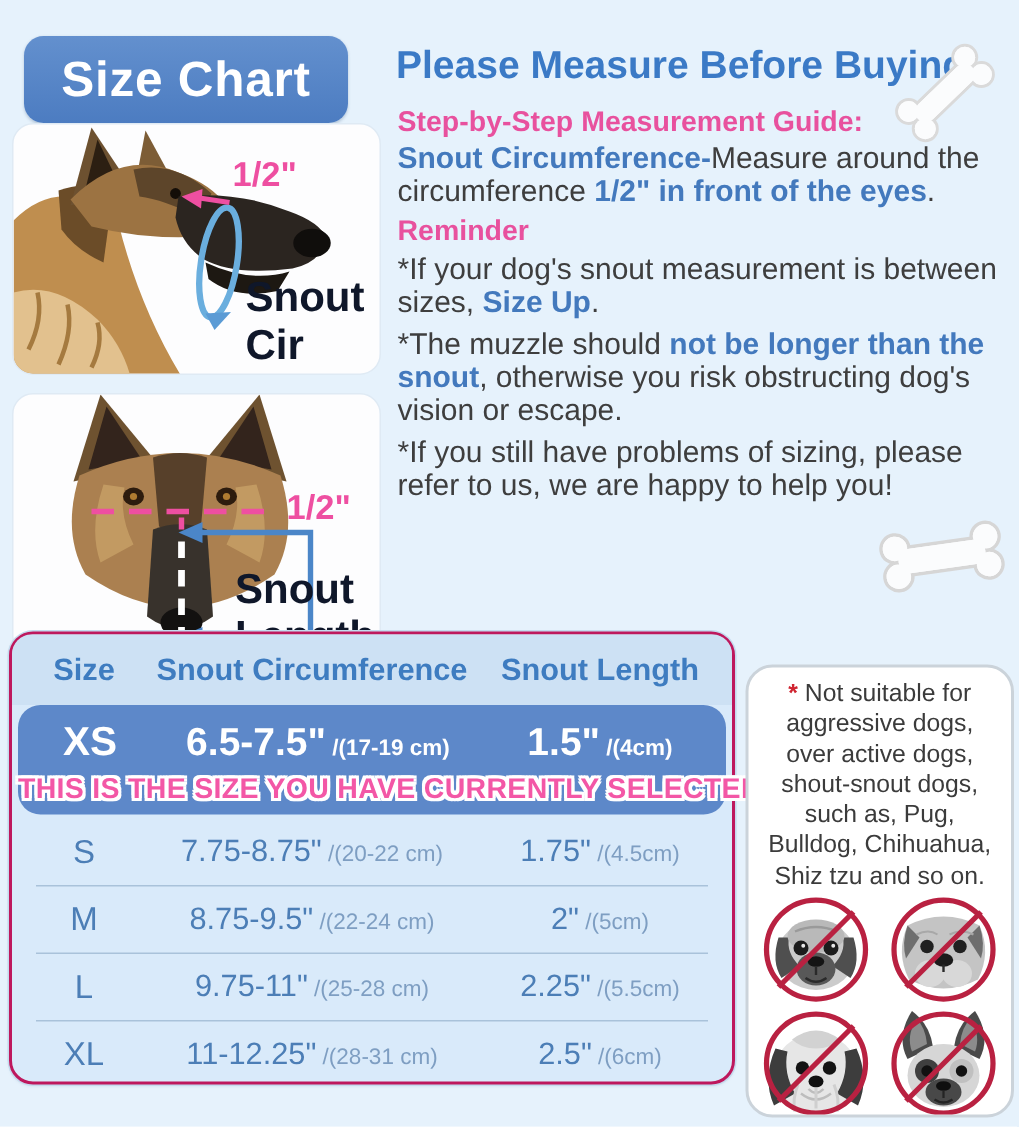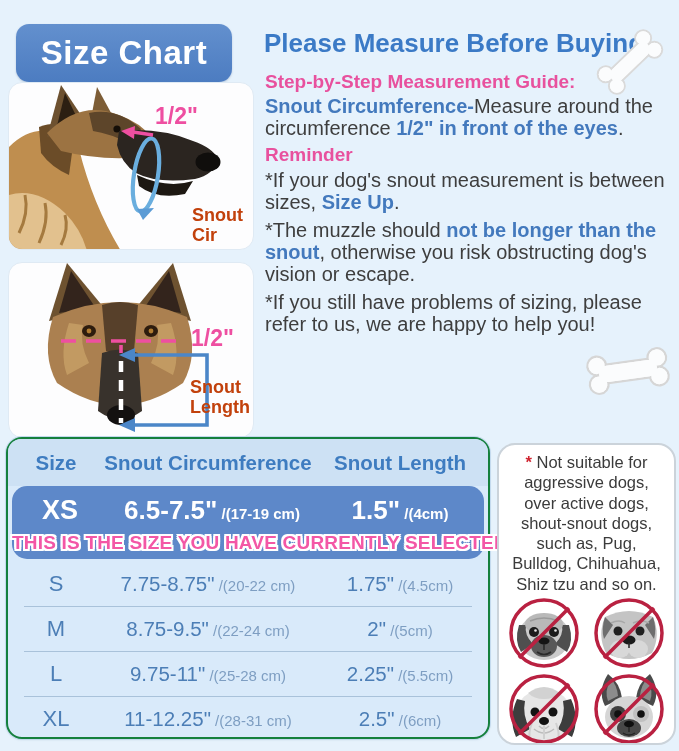--- a/index.html
+++ b/index.html
@@ -14,38 +14,38 @@
          color:#fff;font-size:33px;font-weight:bold;
          display:flex;align-items:center;justify-content:center;letter-spacing:.5px;
          box-shadow:0 1px 2px rgba(70,100,140,.3);}
   .headline{left:264px;top:28px;font-size:26px;font-weight:bold;color:#3b7ac6;white-space:nowrap;}
 
   
   .photo{background:#fdfdfe;border:1px solid #dfeaf4;border-radius:14px;overflow:hidden;}
   .photo1{left:8px;top:82px;width:246px;height:168px;}
   .photo2{left:8px;top:262px;width:246px;height:176px;}
   .half-label{position:absolute;font-size:23px;font-weight:bold;color:#ee4fa1;}
-  .photo-caption{position:absolute;font-size:18px;font-weight:bold;color:#c2410c;
+  .photo-caption{position:absolute;font-size:28px;font-weight:bold;color:#0f172a;
                  line-height:1.12;white-space:pre-line;}
 
   
   .content{left:265px;top:71px;width:413px;}
   .sec-title{font-size:19px;font-weight:bold;color:#e8519e;margin:0 0 2px 0;}
   .reminder-title{margin-top:5px;margin-bottom:3px;}
   .para{font-size:20px;line-height:1.1;color:#3e3e3e;margin:0 0 2px 0;}
   .bullet{margin:0 0 6px 0;}
   .blue{color:#4379bd;font-weight:bold;}
 
   
   .bone-top{left:594px;top:44px;transform:rotate(-44deg);}
   .bone-mid{left:584px;top:350px;transform:rotate(-8deg);}
 
   
-  .size-table{left:6px;top:437px;width:484px;height:302px;background:#d9eafa;
-              border:2px solid #15803d;border-radius:16px;
+  .size-table{left:6px;top:421px;width:484px;height:302px;background:#d9eafa;
+              border:2px solid #be185d;border-radius:16px;
               box-shadow:0 0 0 1px #c4daee,0 1px 2px rgba(120,150,180,.25);}
   .thead{position:absolute;left:0;right:0;top:0;height:47px;background:#cde1f4;
          border-radius:13px 13px 0 0;display:flex;align-items:center;
          font-size:20.5px;font-weight:bold;color:#3e7cc0;}
   .col-size{width:96px;text-align:center;}
   .col-circ{width:208px;text-align:center;}
   .col-len{width:176px;text-align:center;}
   .selected{position:absolute;left:4px;top:47px;width:472px;height:73px;
             background:#5d88c9;border-radius:15px;color:#fff;}
   .sel-vals{display:flex;align-items:center;height:45px;padding-top:4px;}

